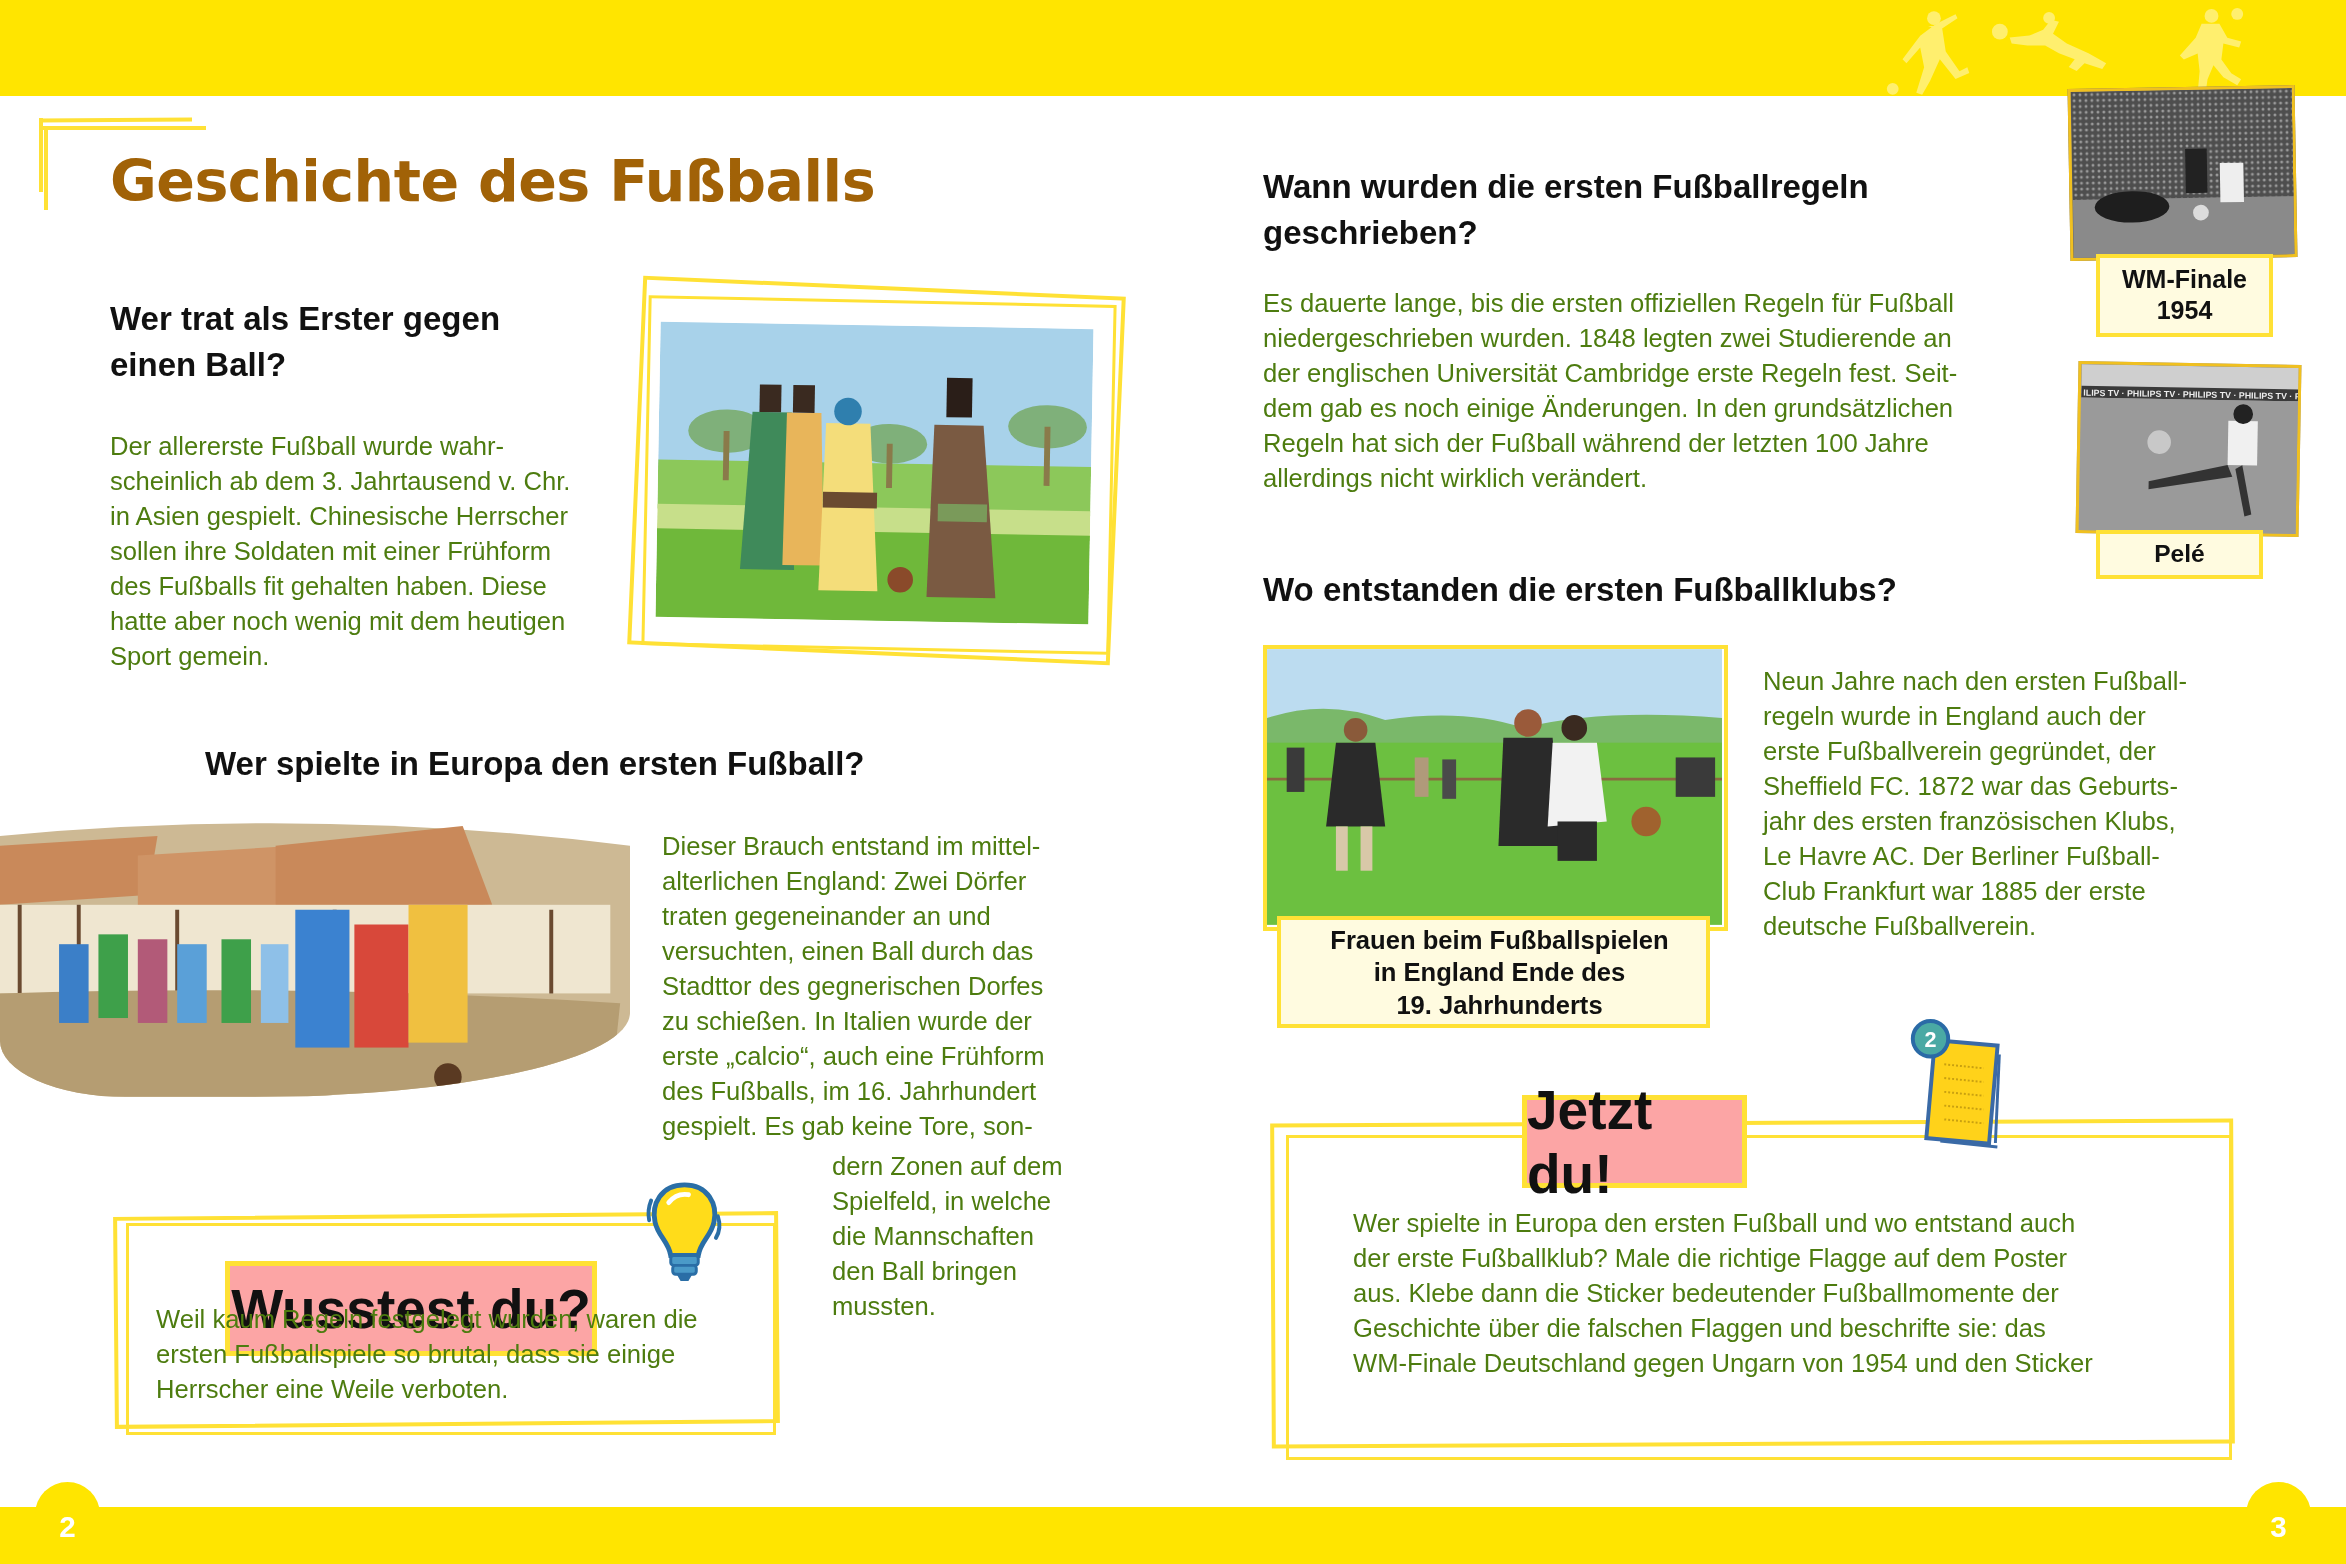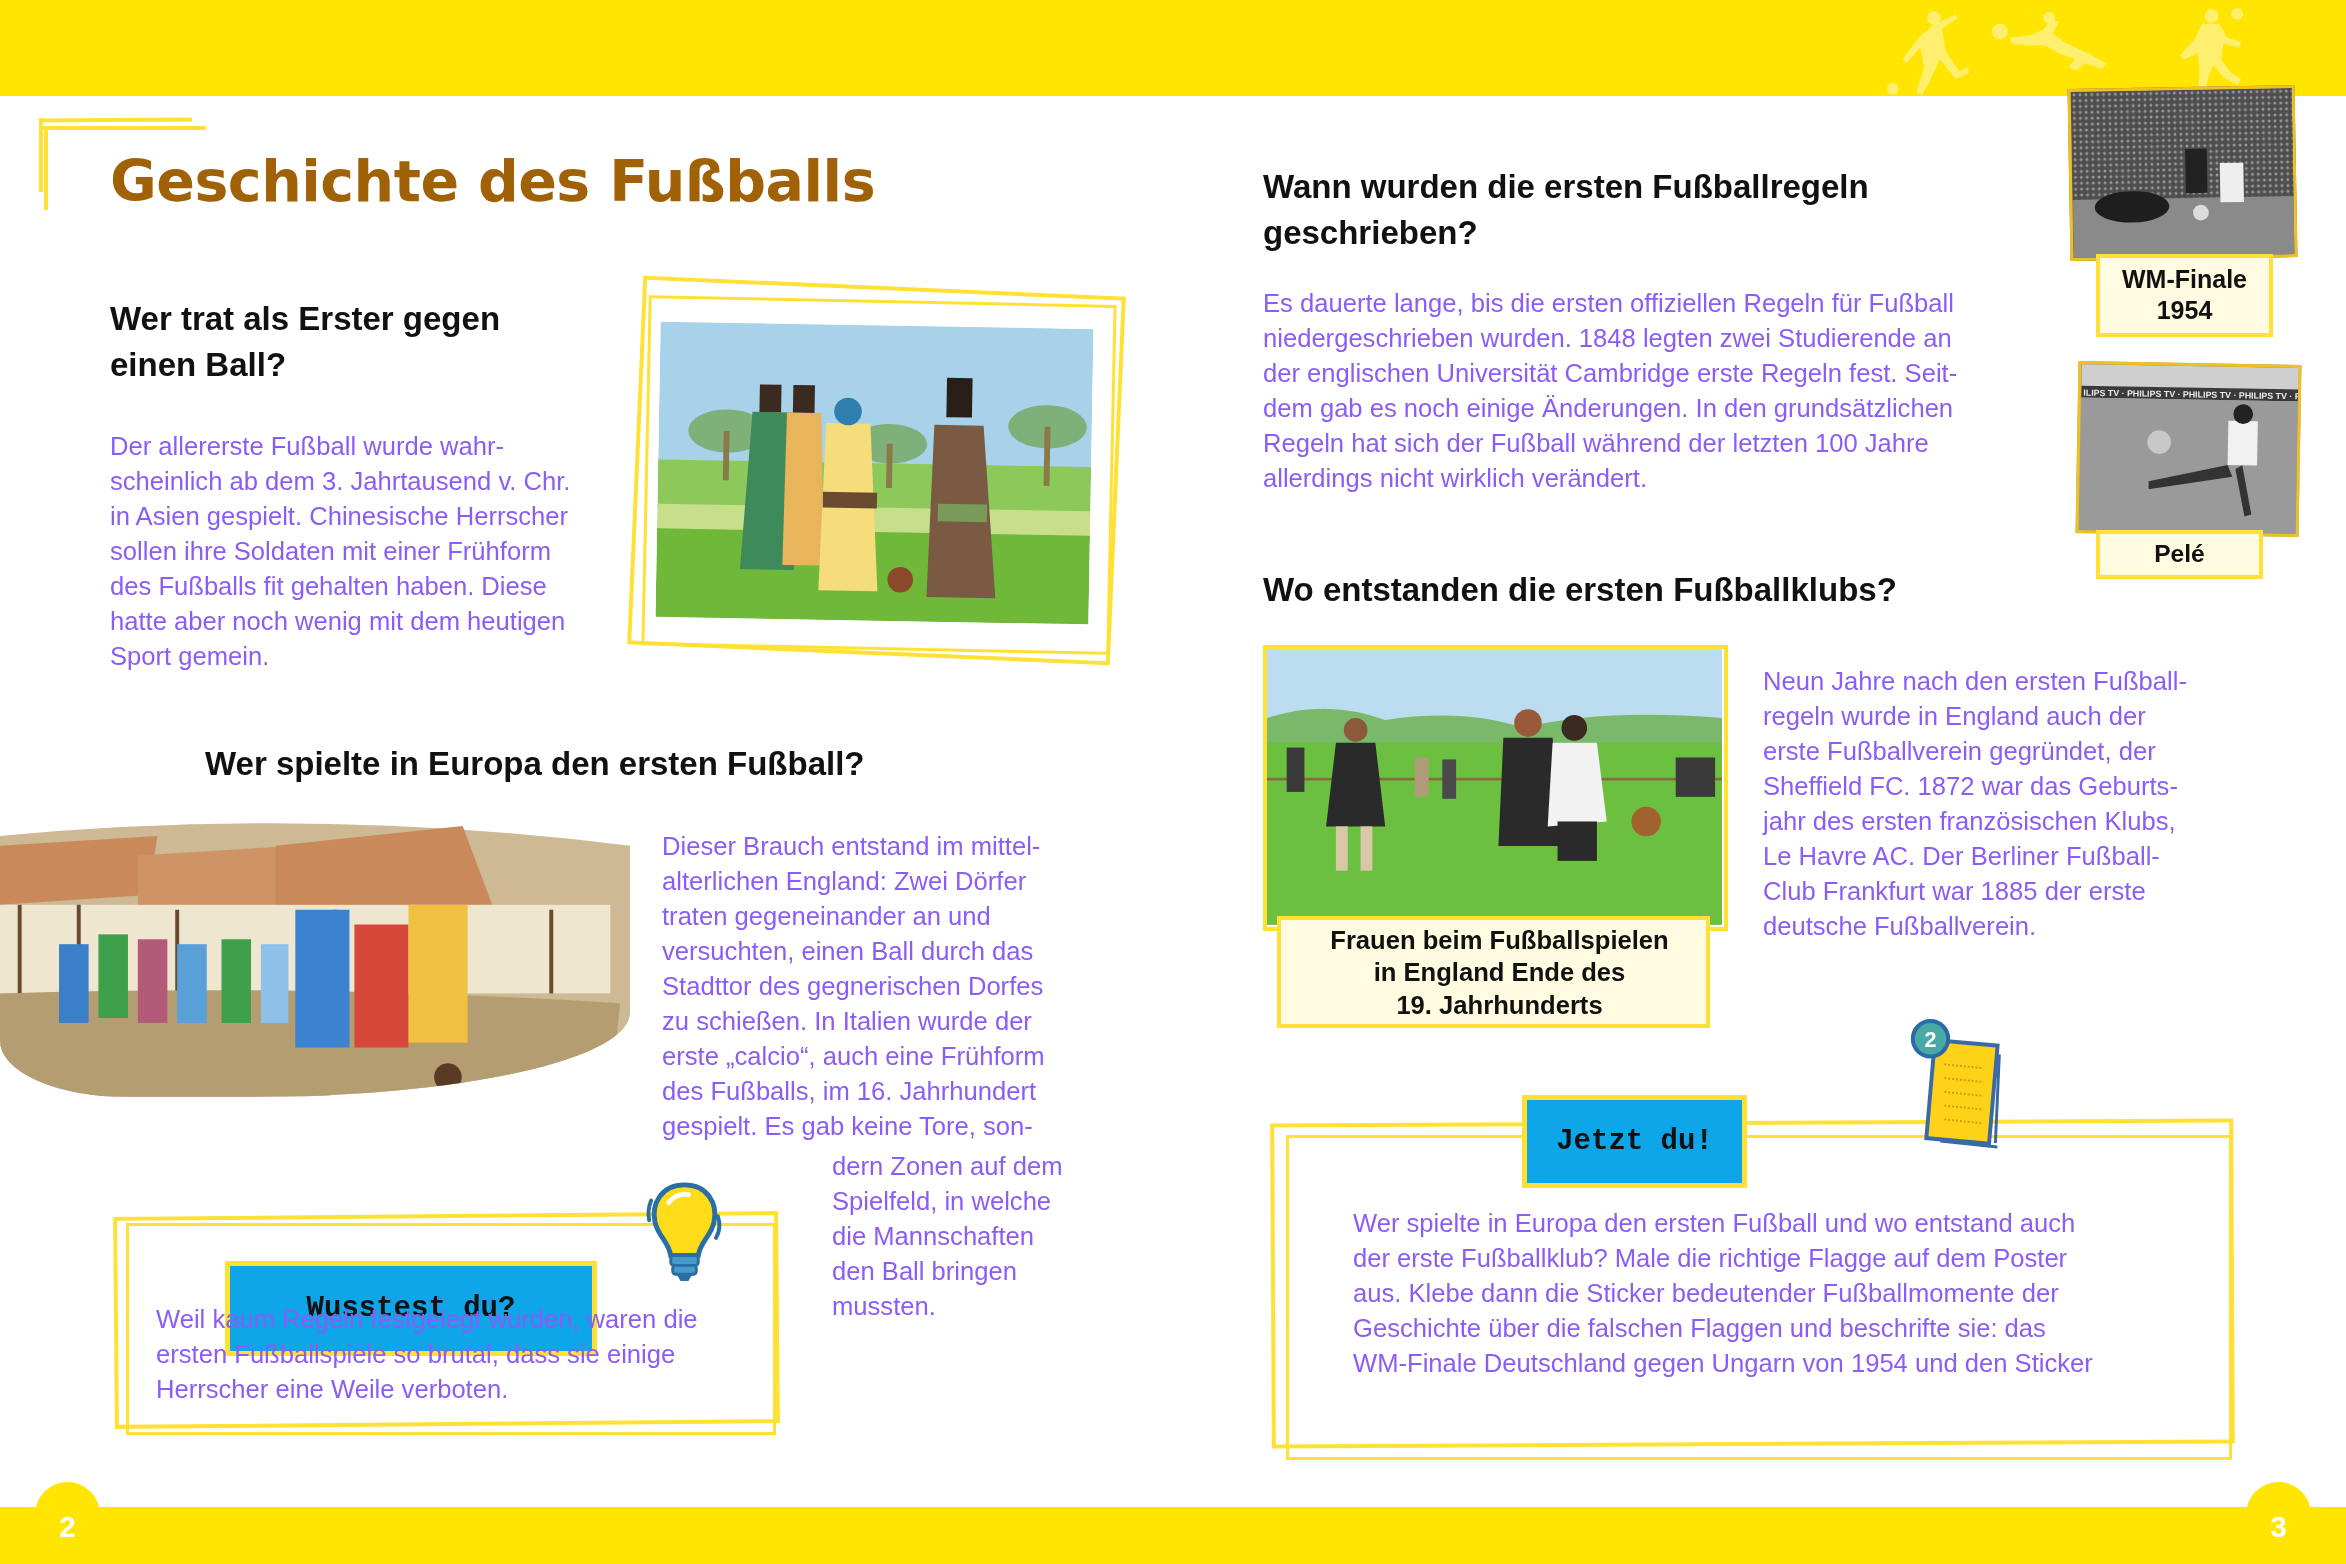--- a/index.html
+++ b/index.html
@@ -10,29 +10,29 @@
   .band-bottom { position: absolute; left: 0; top: 1507px; width: 2346px; height: 57px; background: #ffe500; }
   .page-num { position: absolute; width: 65px; height: 65px; border-radius: 50%; background: #ffe500; color: #fff;
               font-weight: bold; font-size: 29.6px; display: flex; align-items: center; justify-content: center; padding-top: 25.6px; }
 
   .silhouette { position: absolute; top: 7.9px; opacity: 0.55; }
 
   .abs { position: absolute; }
 
   .title { font-family: "DejaVu Sans", sans-serif; font-weight: bold; font-size: 57px; letter-spacing: -0.5px; color: #a16207; }
   h2.q { font-family: "Liberation Sans", sans-serif; font-weight: bold; font-size: 33px; line-height: 46px; color: #111; }
-  p.body { font-family: "Liberation Sans", sans-serif; font-size: 25.6px; line-height: 35px; color: #8b5cf6; }
+  p.body { font-family: "Liberation Sans", sans-serif; font-size: 25.6px; line-height: 35px; color: #4d7c0f; }
 
   .yframe { position: absolute; border: 4.9px solid #ffe135; }
 
   .caption { position: absolute; background: #fffbe0; border: 4.9px solid #ffe135; text-align: center;
              font-family: "Liberation Sans", sans-serif; font-weight: bold; color: #111; }
 
-  .box-title { position: absolute; background: #0ea5e9; border: 5.9px solid #ffe135; display: flex; align-items: center; justify-content: center;
-               font-family: Liberation Mono, monospace; font-weight: bold; font-size: 29px; color: #111; }
+  .box-title { position: absolute; background: #fca5a5; border: 5.9px solid #ffe135; display: flex; align-items: center; justify-content: center;
+               font-family: Liberation Sans, sans-serif; font-weight: bold; font-size: 55px; color: #111; }
 
   .illus { position: absolute; overflow: hidden; }
   .photo { position: absolute; overflow: hidden; background: #6b6b6b; }
 </style>
 </head>
 <body>
 
 <div class="band-top"></div>
 <div class="band-bottom"></div>
 

